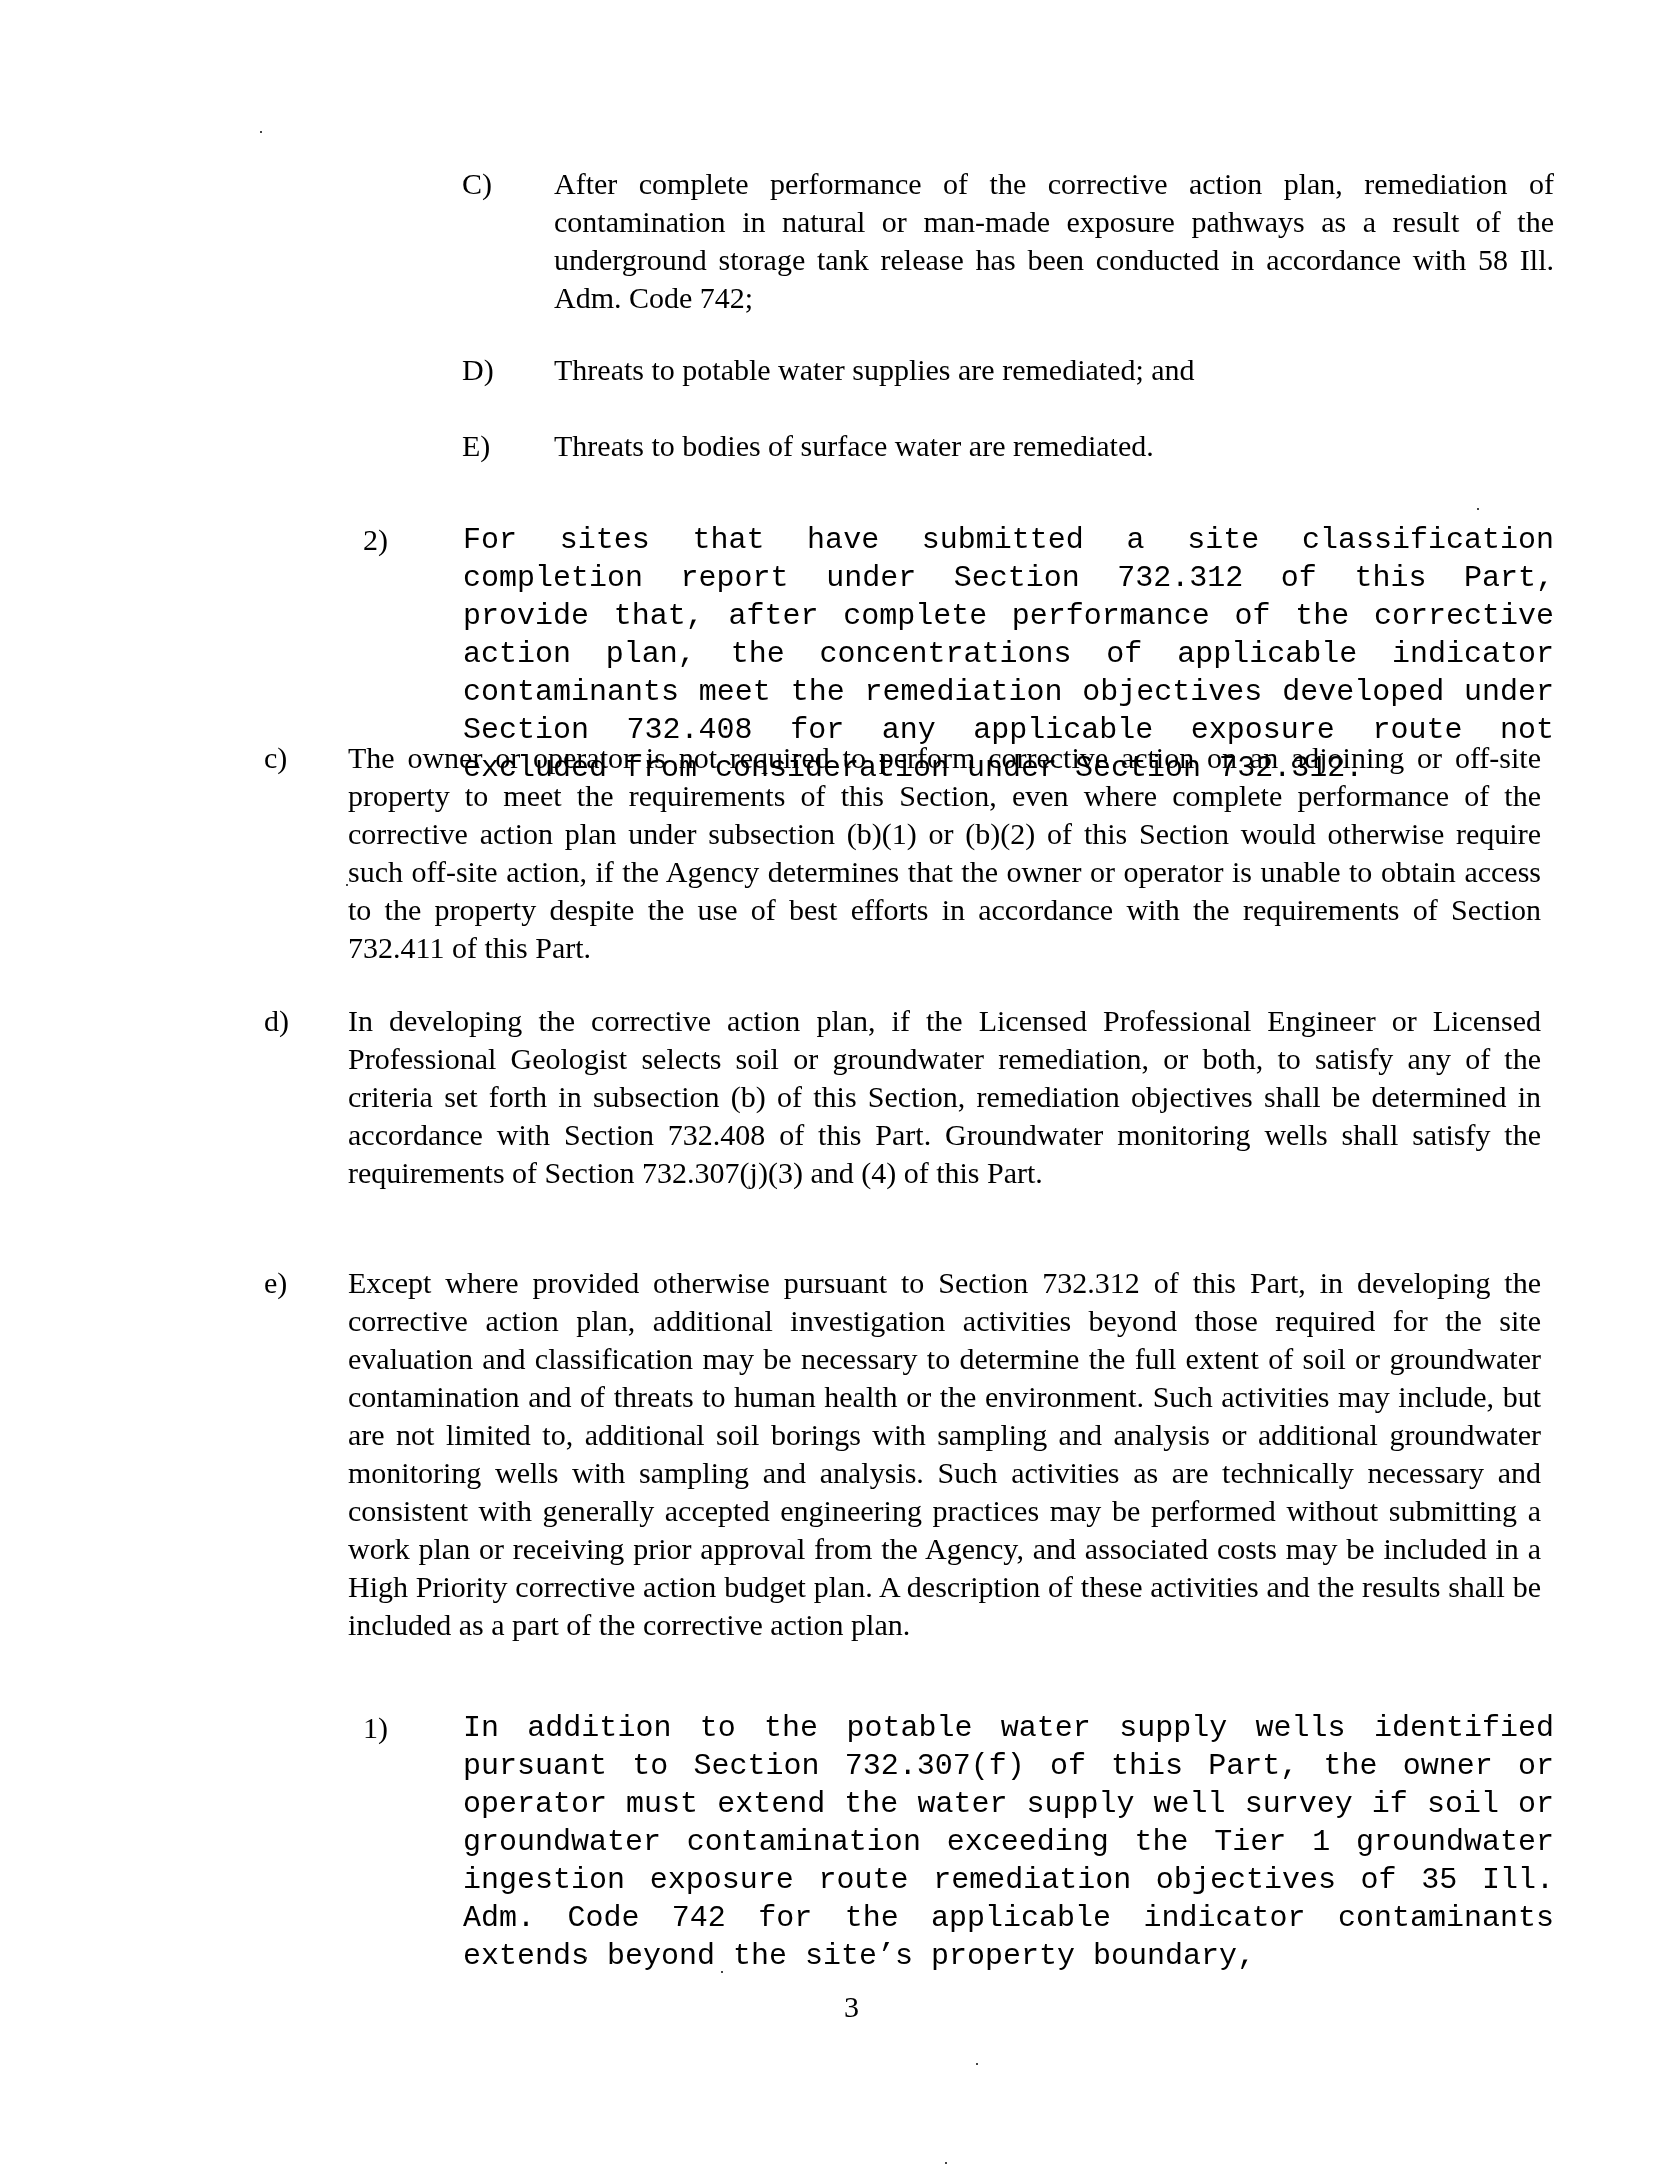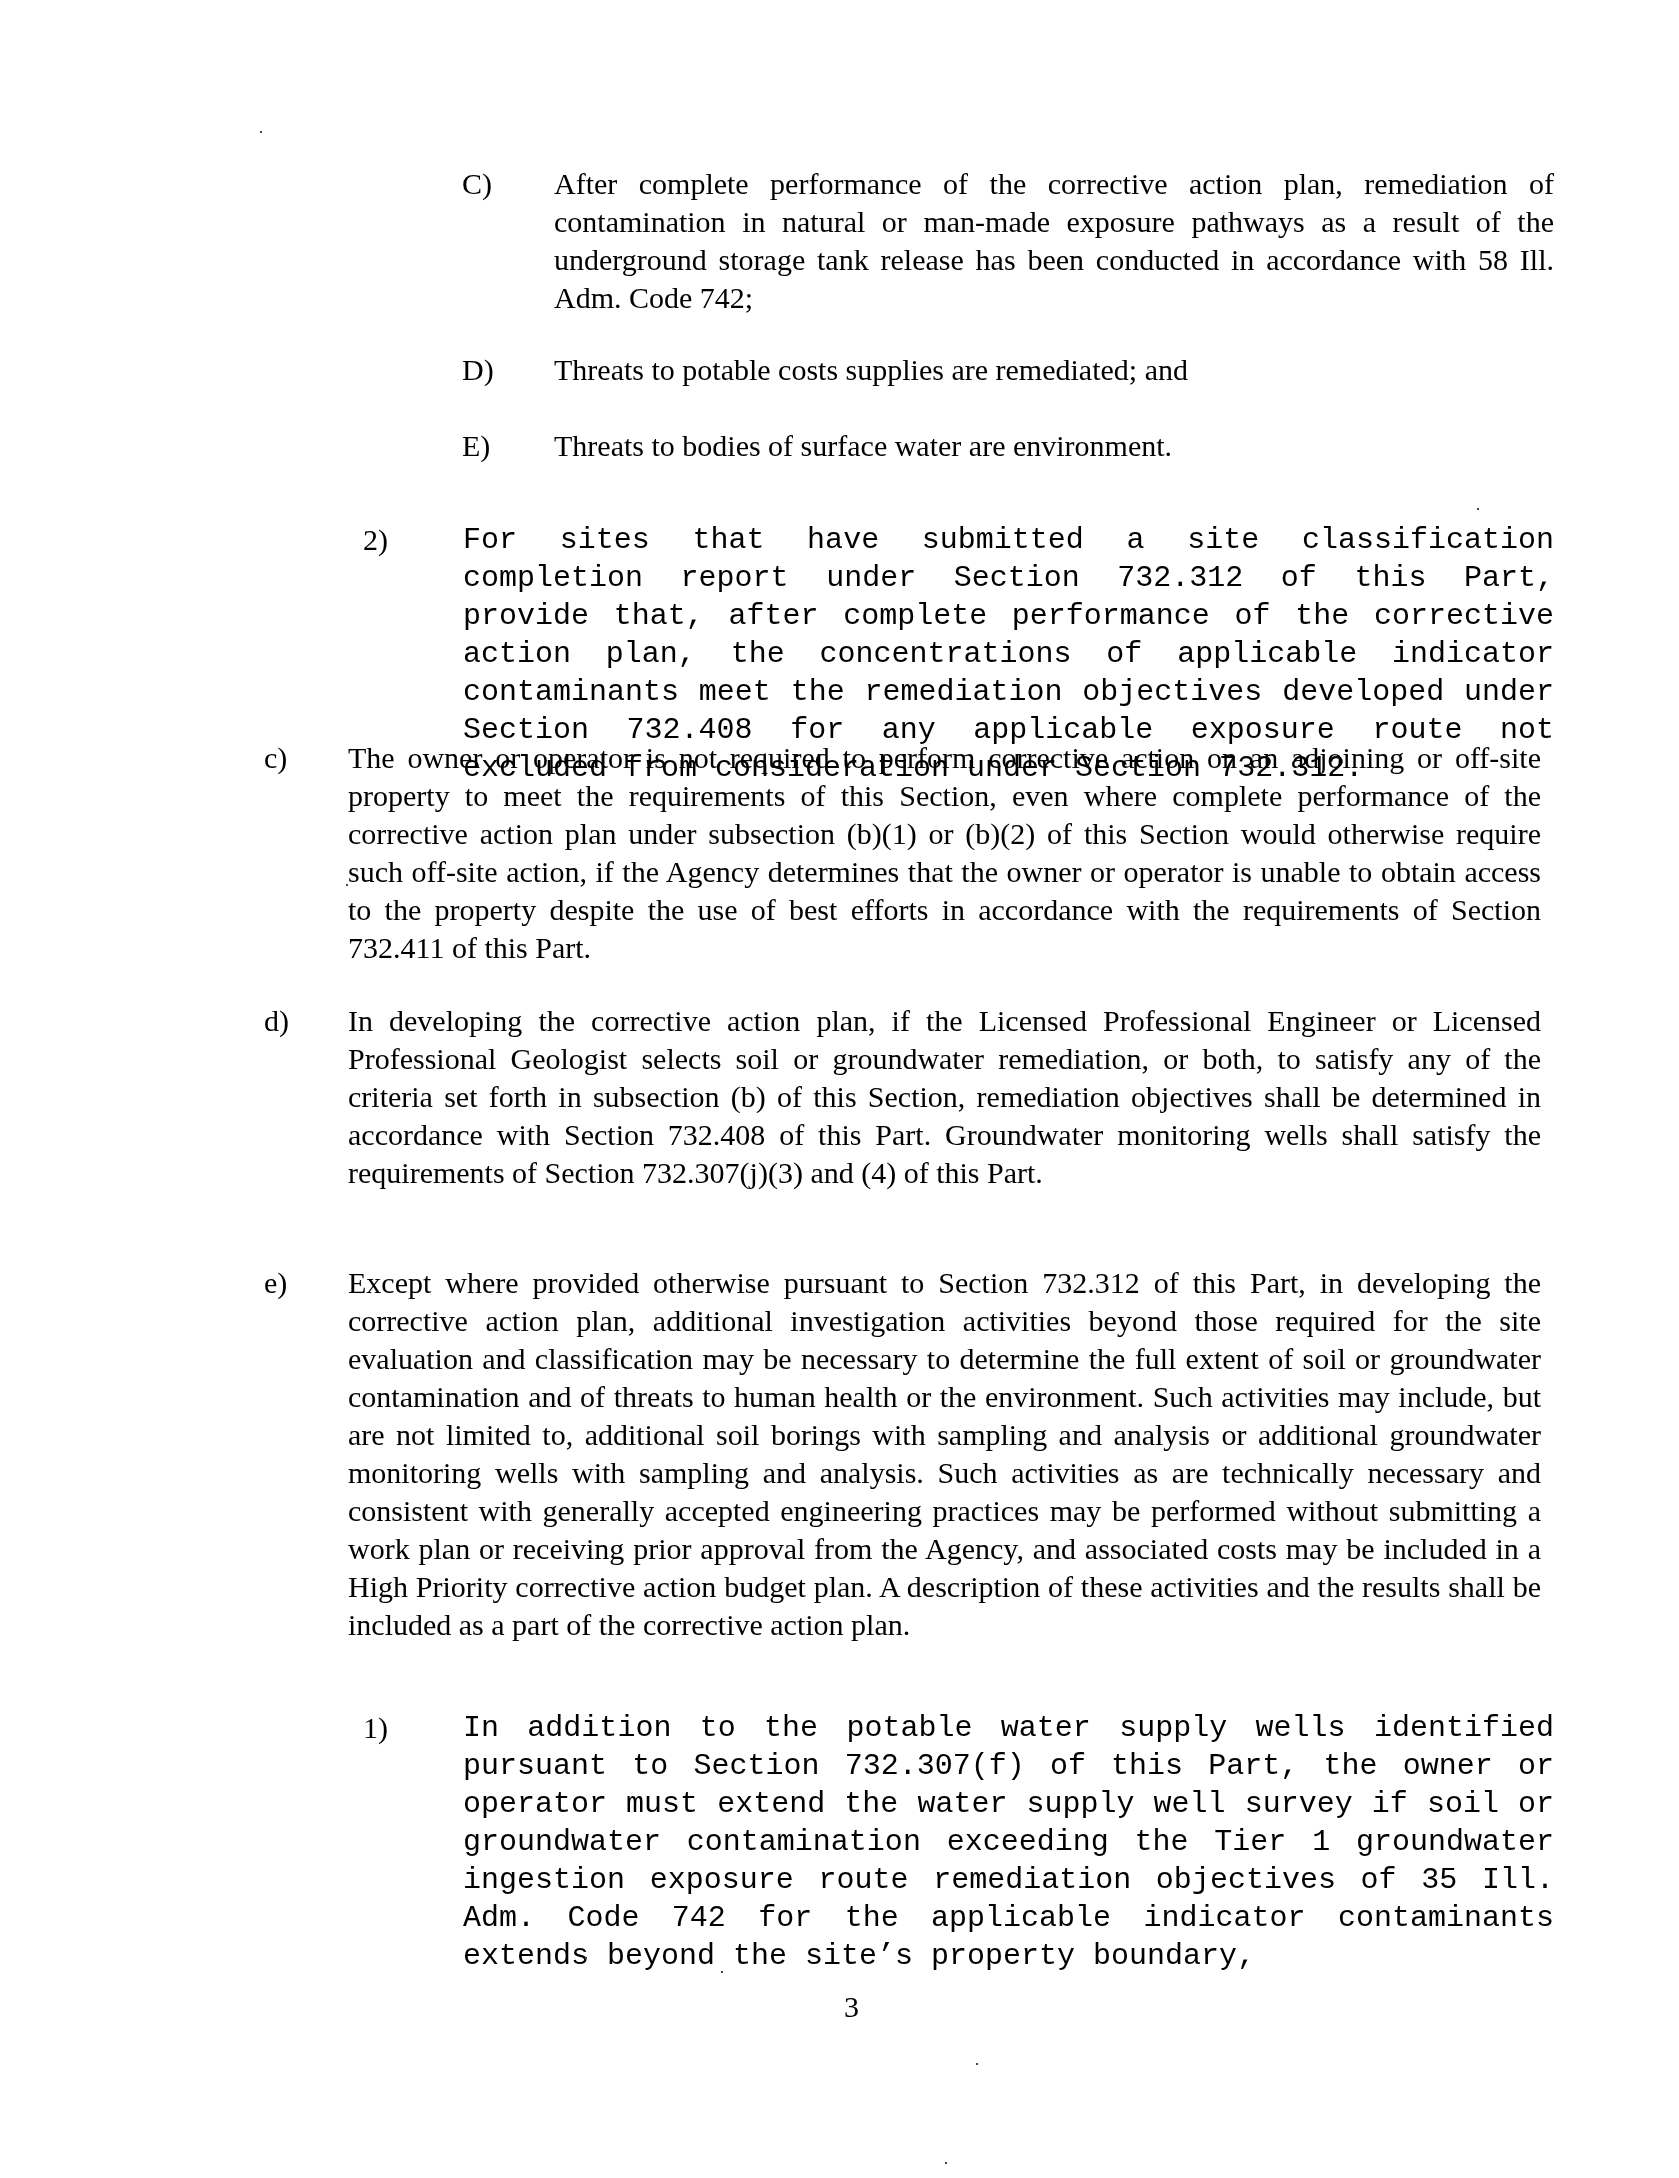--- a/index.html
+++ b/index.html
@@ -69,26 +69,26 @@
 
 <div class="page">
 
   <div class="para lvl3" style="top:165px;">
     <span class="label">C)</span>
     <div class="text">After complete performance of the corrective action plan, remediation of contamination in natural or man-made exposure pathways as a result of the underground storage tank release has been conducted in accordance with 58 Ill. Adm. Code 742;</div>
   </div>
 
   <div class="para lvl3" style="top:351px;">
     <span class="label">D)</span>
-    <div class="text">Threats to potable costs supplies are remediated; and</div>
+    <div class="text">Threats to potable water supplies are remediated; and</div>
   </div>
 
   <div class="para lvl3" style="top:427px;">
     <span class="label">E)</span>
-    <div class="text">Threats to bodies of surface water are environment.</div>
+    <div class="text">Threats to bodies of surface water are remediated.</div>
   </div>
 
   <div class="para lvl2" style="top:521px;">
     <span class="label">2)</span>
     <div class="text">For sites that have submitted a site classification completion report under Section 732.312 of this Part, provide that, after complete performance of the corrective action plan, the concentrations of applicable indicator contaminants meet the remediation objectives developed under Section 732.408 for any applicable exposure route not excluded from consideration under Section 732.312.</div>
   </div>
 
   <div class="para lvl1" style="top:739px;">
     <span class="label">c)</span>
     <div class="text">The owner or operator is not required to perform corrective action on an adjoining or off-site property to meet the requirements of this Section, even where complete performance of the corrective action plan under subsection (b)(1) or (b)(2) of this Section would otherwise require such off-site action, if the Agency determines that the owner or operator is unable to obtain access to the property despite the use of best efforts in accordance with the requirements of Section 732.411 of this Part.</div>

